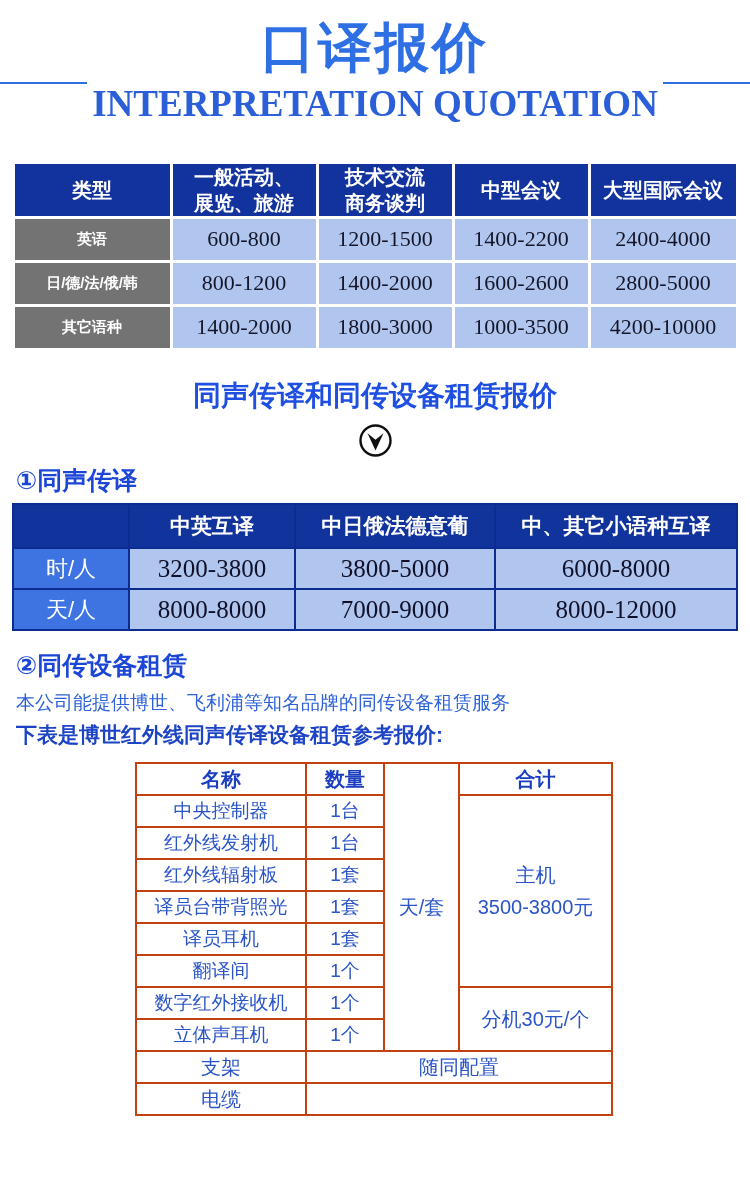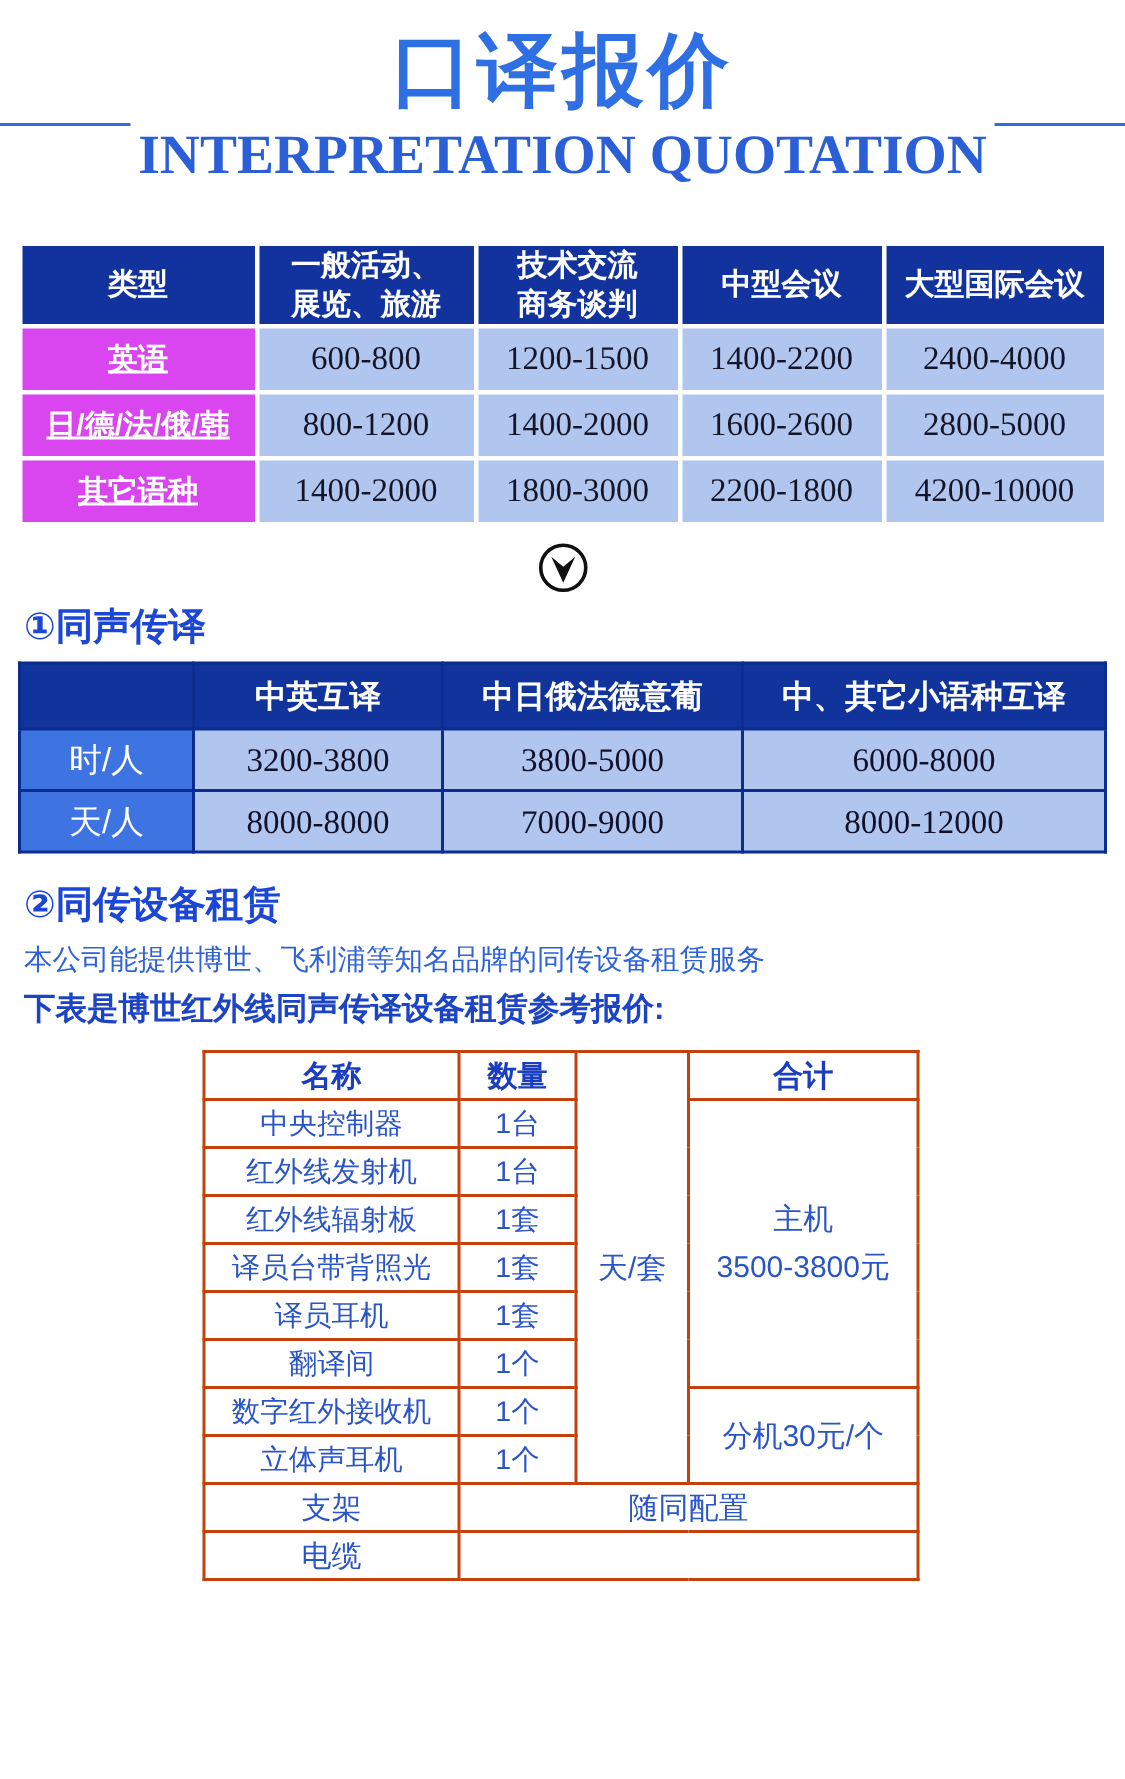--- a/index.html
+++ b/index.html
@@ -22,35 +22,35 @@
     font-family:"Liberation Serif","DejaVu Serif",serif;
     font-weight:bold;font-size:37px;color:#2A5FD8;
     margin:0 5px;white-space:nowrap;letter-spacing:0px;
   }
 
   
   table{border-collapse:collapse;table-layout:fixed;}
   .t1{width:724px;margin:36px auto 0;}
   .t1 td{border:3px solid #ffffff;text-align:center;vertical-align:middle;padding:0;}
   .t1 .hcell{background:#12339E;color:#ffffff;font-size:20px;font-weight:bold;height:52px;line-height:1.3;}
-  .t1 .rowhead{background:#d946ef;color:#ffffff;font-size:20px;font-weight:bold;height:41px;text-decoration:underline;}
+  .t1 .rowhead{background:#737373;color:#ffffff;font-size:15px;font-weight:bold;height:41px;}
   .t1 .data{background:#B0C6EE;color:#15152A;font-size:22px;
             font-family:"Liberation Serif","DejaVu Serif",serif;}
 
   
   .mid-heading{text-align:center;color:#1E4FE0;font-size:28px;font-weight:bold;margin:27px 0 0;line-height:1.25;}
   .arrow-wrap{text-align:center;margin-top:9px;height:38px;}
   .section-label{color:#1B46D6;font-size:25px;font-weight:bold;margin:4px 0 7px 16px;line-height:1.3;}
 
   
   .t2{width:724px;margin:0 auto;}
   .t2 td{border:2px solid #0D2C90;text-align:center;vertical-align:middle;padding:0;}
   .t2 .hcell{background:#11339C;color:#ffffff;font-size:21px;font-weight:bold;height:42px;}
   .t2 .rowhead{background:#3E74E2;color:#ffffff;font-size:22px;font-weight:normal;height:39px;}
-  .t2 .data{background:#B0C6EE;color:#10102A;font-size:22px;
+  .t2 .data{background:#B0C6EE;color:#10102A;font-size:25px;
             font-family:"Liberation Serif","DejaVu Serif",serif;}
 
   
   .desc-1{color:#2E62D8;font-size:19px;margin:2px 0 0 16px;line-height:1.45;}
   .desc-2{color:#1D44C4;font-size:21px;font-weight:bold;margin:4px 0 0 16px;line-height:1.4;}
 
   
   .t3{width:476px;margin:13px 0 30px 135px;color:#2A55C8;}
   .t3 td{border:2px solid #c2410c;text-align:center;vertical-align:middle;
          font-size:19px;height:28px;padding:1px 2px;}
@@ -99,26 +99,27 @@
       <td class="rowhead">日/德/法/俄/韩</td>
       <td class="data">800-1200</td>
       <td class="data">1400-2000</td>
       <td class="data">1600-2600</td>
       <td class="data">2800-5000</td>
     </tr>
     <tr>
       <td class="rowhead">其它语种</td>
       <td class="data">1400-2000</td>
       <td class="data">1800-3000</td>
-      <td class="data">2200-1800</td>
+      <td class="data">1000-3500</td>
       <td class="data">4200-10000</td>
     </tr>
   </tbody>
     </table>
 
+  <div class="mid-heading">同声传译和同传设备租赁报价</div>
   <div class="arrow-wrap">
     <svg width="37" height="37" viewBox="0 0 37 37">
       <circle cx="18.5" cy="18.5" r="15" fill="none" stroke="#101010" stroke-width="2.4"></circle>
       <path d="M10.5 11.2 L18.5 28.5 L26.5 11.2 L18.5 17.8 Z" fill="#101010"></path>
     </svg>
   </div>
 
   <div class="section-label">①同声传译</div>
 
   <table class="t2">

